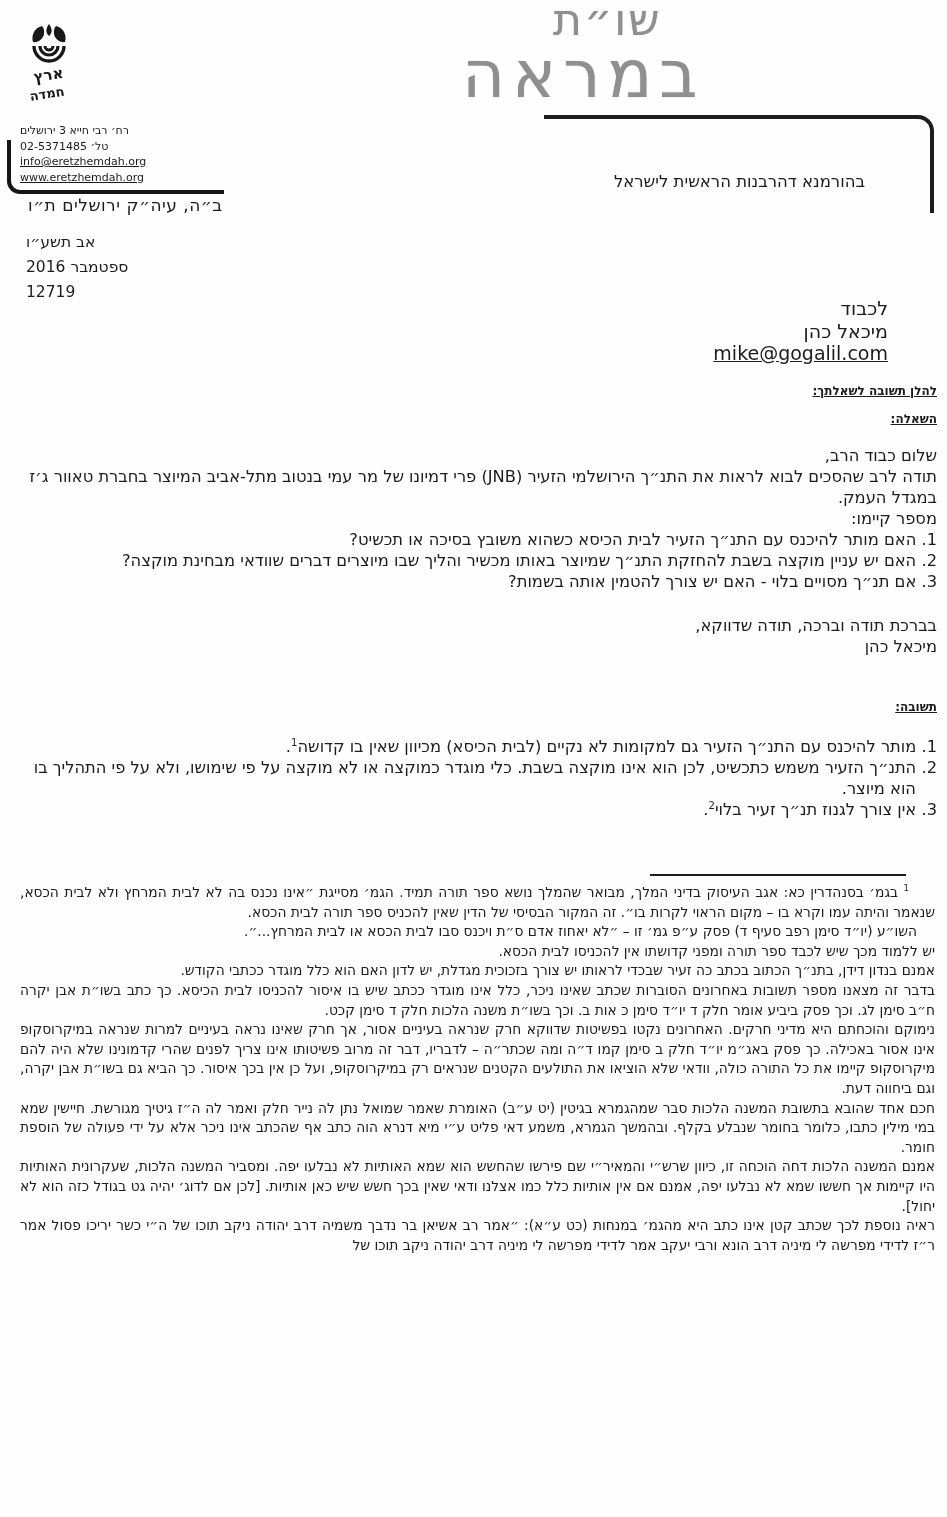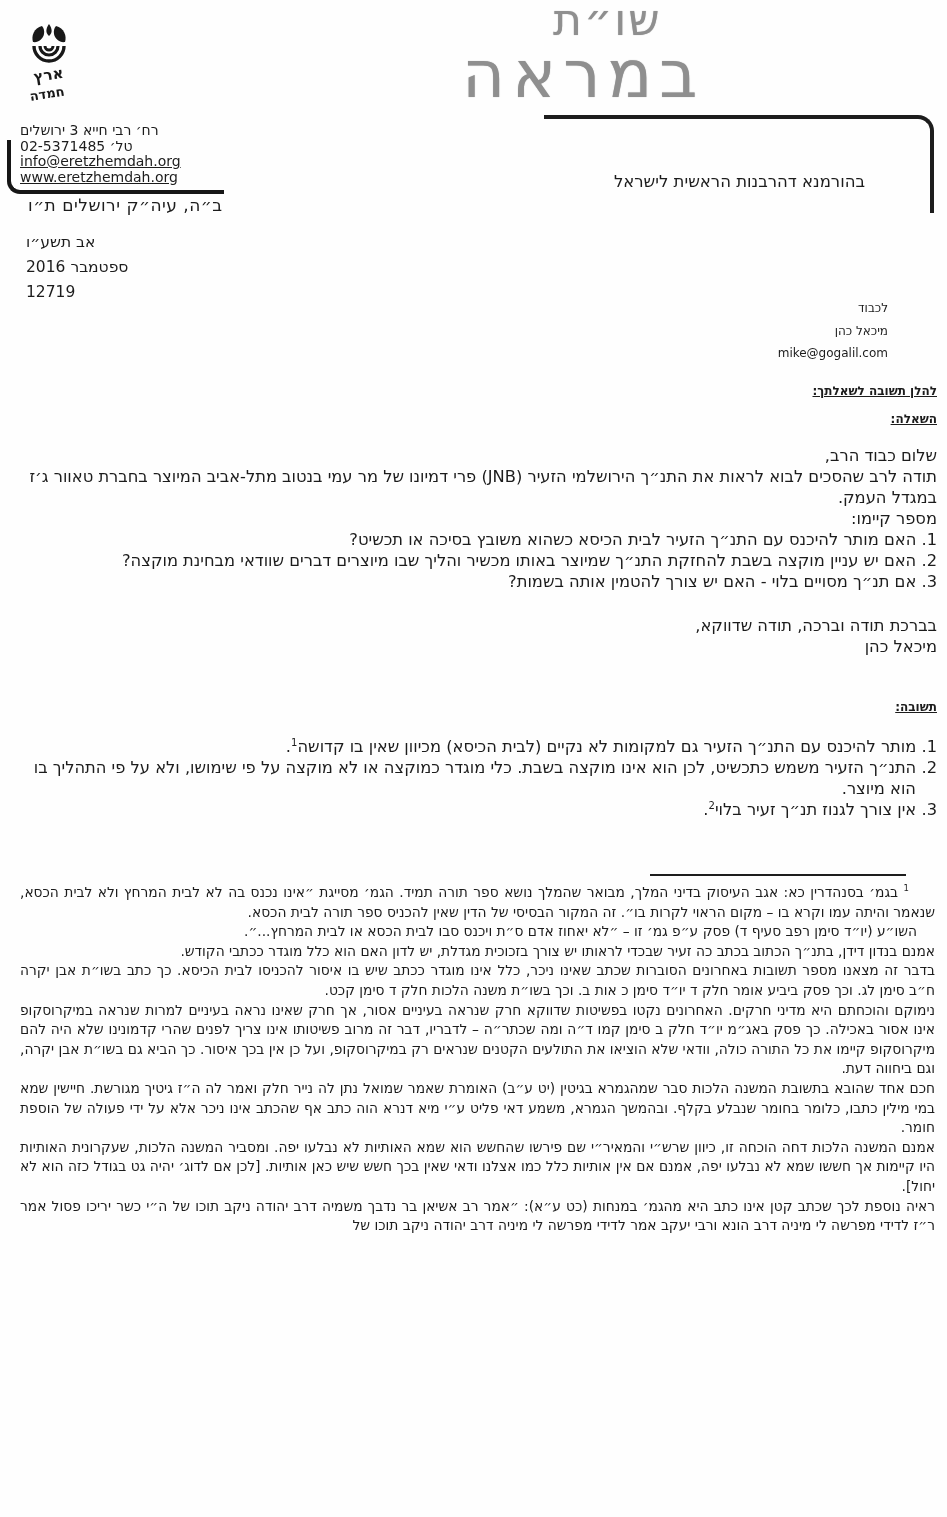--- a/index.html
+++ b/index.html
@@ -8,39 +8,39 @@
     background:#ffffff;
     font-family:"DejaVu Sans",sans-serif;
     color:#1c1c1c;
     position:relative;
     overflow:hidden;
   }
   .page{position:absolute;inset:0;background:#fefefe;}
   .abs{position:absolute;}
   
   .logo{left:24px;top:22px;width:50px;height:86px;}
-  .contact{left:20px;top:123px;font-size:14px;line-height:15.5px;text-align:left;}
+  .contact{left:20px;top:123px;font-size:11px;line-height:15.5px;text-align:left;}
   .contact .link{text-decoration:underline;cursor:pointer;}
   .bracket{left:7px;top:140px;width:213px;height:50px;
     border-left:4px solid #161616;border-bottom:4px solid #161616;
     border-bottom-left-radius:13px;}
   .bh{left:28px;top:195px;font-size:17px;letter-spacing:0.5px;}
   .rule{left:544px;top:115px;width:386px;height:94px;
     border-top:4px solid #1d1d1d;border-right:4px solid #1d1d1d;
     border-top-right-radius:16px;z-index:0;}
   .masthead{color:#8f8f8f;z-index:1;text-shadow:0 0 1px #a9a9a9;}
   .t1{left:553px;top:-6px;font-size:44px;letter-spacing:2px;}
   .t2{left:462px;top:36px;font-size:66px;letter-spacing:7px;}
   .t3{left:444px;top:126px;font-size:66px;letter-spacing:13px;}
   .founder1{right:30px;top:147px;font-size:16.5px;white-space:nowrap;}
   .founder2{right:82px;top:172px;font-size:16.5px;white-space:nowrap;}
   
   .dateblock{left:26px;top:230px;font-size:15.5px;line-height:25px;text-align:left;}
-  .addressee{right:59px;top:297px;font-size:12px;line-height:22.5px;text-align:right;}
-  .addressee .link{cursor:pointer;}
+  .addressee{right:59px;top:297px;font-size:19px;line-height:22.5px;text-align:right;}
+  .addressee .link{text-decoration:underline;cursor:pointer;}
   
   .hd{font-size:12px;font-weight:bold;text-decoration:underline;text-align:right;}
   .h-reply{right:10px;top:384px;}
   .h-question{right:10px;top:412px;}
   .h-answer{right:10px;top:700px;}
   
   .qbody{right:10px;left:28px;top:445px;font-size:16.3px;line-height:21px;text-align:right;}
   .hang{padding-right:21px;text-indent:-21px;}
   .spacer{height:23px;}
   .abody{right:10px;left:28px;top:736px;font-size:16.3px;line-height:21px;text-align:right;}
@@ -117,20 +117,21 @@
   <div class="abs abody" dir="rtl">
     <div class="hang"><span>1.</span>&nbsp;<span>מותר להיכנס עם התנ״ך הזעיר גם למקומות לא נקיים (לבית הכיסא) מכיוון שאין בו קדושה</span><sup>1</sup><span>.</span></div>
     <div class="hang"><span>2.</span> <span>התנ״ך הזעיר משמש כתכשיט, לכן הוא אינו מוקצה בשבת. כלי מוגדר כמוקצה או לא מוקצה על פי שימושו, ולא על פי התהליך בו הוא מיוצר.</span><sup></sup><span></span></div>
     <div class="hang"><span>3.</span> <span>אין צורך לגנוז תנ״ך זעיר בלוי</span><sup>2</sup><span>.</span></div>
   </div>
 
   <div class="abs fn-rule"></div>
   <div class="abs fnotes" dir="rtl">
     <p class="fn-first"><sup>1</sup> <span>בגמ׳ בסנהדרין כא: אגב העיסוק בדיני המלך, מבואר שהמלך נושא ספר תורה תמיד. הגמ׳ מסייגת ״אינו נכנס בה לא לבית המרחץ ולא לבית הכסא, שנאמר והיתה עמו וקרא בו – מקום הראוי לקרות בו״. זה המקור הבסיסי של הדין שאין להכניס ספר תורה לבית הכסא.</span></p>
     <p class="fn-indent">השו״ע (יו״ד סימן רפב סעיף ד) פסק ע״פ גמ׳ זו – ״לא יאחוז אדם ס״ת ויכנס סבו לבית הכסא או לבית המרחץ...״.</p>
+    <p>יש ללמוד מכך שיש לכבד ספר תורה ומפני קדושתו אין להכניסו לבית הכסא.</p>
     <p>אמנם בנדון דידן, בתנ״ך הכתוב בכתב כה זעיר שבכדי לראותו יש צורך בזכוכית מגדלת, יש לדון האם הוא כלל מוגדר ככתבי הקודש.</p>
     <p>בדבר זה מצאנו מספר תשובות באחרונים הסוברות שכתב שאינו ניכר, כלל אינו מוגדר ככתב שיש בו איסור להכניסו לבית הכיסא. כך כתב בשו״ת אבן יקרה ח״ב סימן לג. וכך פסק ביביע אומר חלק ד יו״ד סימן כ אות ב. וכך בשו״ת משנה הלכות חלק ד סימן קכט.</p>
     <p>נימוקם והוכחתם היא מדיני חרקים. האחרונים נקטו בפשיטות שדווקא חרק שנראה בעיניים אסור, אך חרק שאינו נראה בעיניים למרות שנראה במיקרוסקופ אינו אסור באכילה. כך פסק באג״מ יו״ד חלק ב סימן קמו ד״ה ומה שכתר״ה – לדבריו, דבר זה מרוב פשיטותו אינו צריך לפנים שהרי קדמונינו שלא היה להם מיקרוסקופ קיימו את כל התורה כולה, וודאי שלא הוציאו את התולעים הקטנים שנראים רק במיקרוסקופ, ועל כן אין בכך איסור. כך הביא גם בשו״ת אבן יקרה, וגם ביחווה דעת.</p>
     <p>חכם אחד שהובא בתשובת המשנה הלכות סבר שמהגמרא בגיטין (יט ע״ב) האומרת שאמר שמואל נתן לה נייר חלק ואמר לה ה״ז גיטיך מגורשת. חיישין שמא במי מילין כתבו, כלומר בחומר שנבלע בקלף. ובהמשך הגמרא, משמע דאי פליט ע״י מיא דנרא הוה כתב אף שהכתב אינו ניכר אלא על ידי פעולה של הוספת חומר.</p>
     <p>אמנם המשנה הלכות דחה הוכחה זו, כיוון שרש״י והמאיר״י שם פירשו שהחשש הוא שמא האותיות לא נבלעו יפה. ומסביר המשנה הלכות, שעקרונית האותיות היו קיימות אך חששו שמא לא נבלעו יפה, אמנם אם אין אותיות כלל כמו אצלנו ודאי שאין בכך חשש שיש כאן אותיות. [לכן אם לדוג׳ יהיה גט בגודל כזה הוא לא יחול].</p>
     <p>ראיה נוספת לכך שכתב קטן אינו כתב היא מהגמ׳ במנחות (כט ע״א): ״אמר רב אשיאן בר נדבך משמיה דרב יהודה ניקב תוכו של ה״י כשר יריכו פסול אמר ר״ז לדידי מפרשה לי מיניה דרב הונא ורבי יעקב אמר לדידי מפרשה לי מיניה דרב יהודה ניקב תוכו של</p>
   </div>
 
 </div>
 

